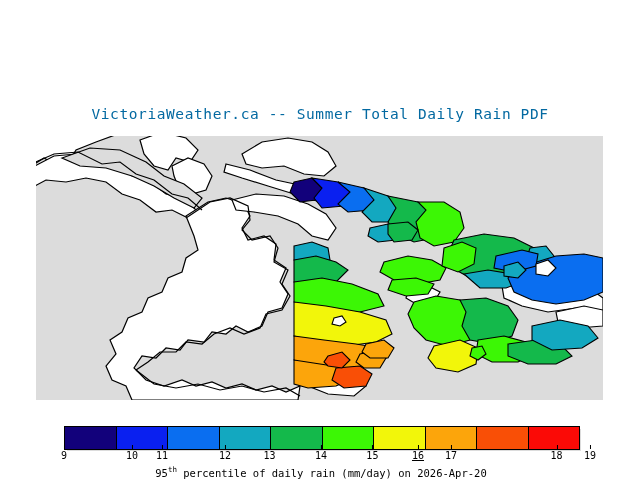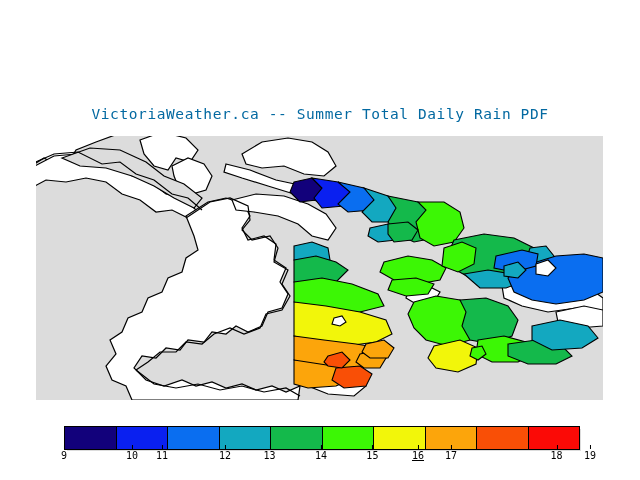--- a/index.html
+++ b/index.html
@@ -281,13 +281,14 @@
       <span class="cb-tick" style="left: 98px;">11<span class="tickline"></span></span>
       <span class="cb-tick" style="left: 161px;">12<span class="tickline"></span></span>
       <span class="cb-tick" style="left: 205.6px; text-align: right;">13<span class="tickline"></span></span>
       <span class="cb-tick" style="left: 257px;">14<span class="tickline"></span></span>
       <span class="cb-tick" style="left: 308.4px; text-align: center;">15<span class="tickline"></span></span>
       <span class="cb-tick" style="left: 354px; text-decoration: underline;">16<span class="tickline"></span></span>
       <span class="cb-tick" style="left: 387px;">17<span class="tickline"></span></span>
       <span class="cb-tick" style="left: 462.6px; margin-left: 30px;">18<span class="tickline"></span></span>
       <span class="cb-tick" style="left: 526px;">19<span class="tickline"></span></span>
     </div>
+  <div class="cb-caption"><span>95</span><sup>th</sup><span> percentile of daily rain (mm/day) on 2026-Apr-20</span></div>
 </div>
 
 </body></html>

